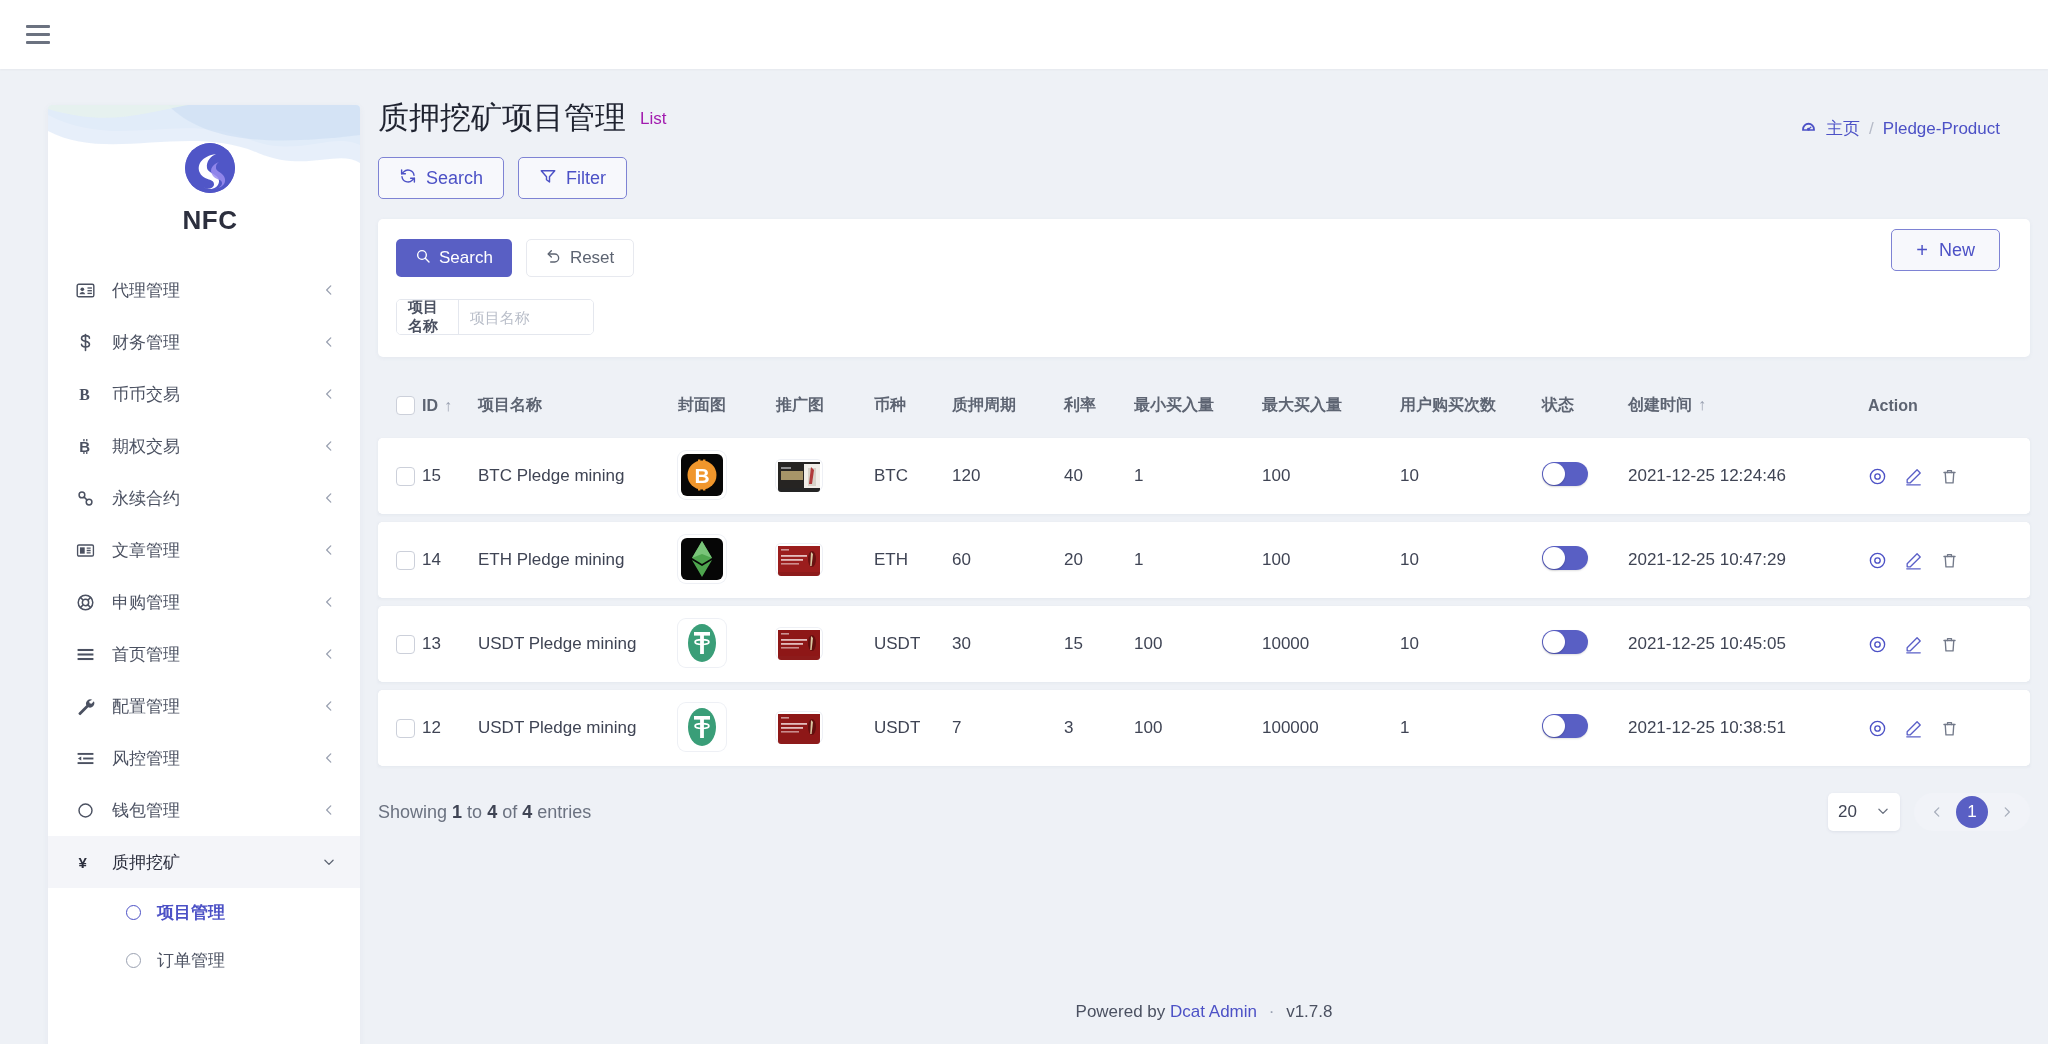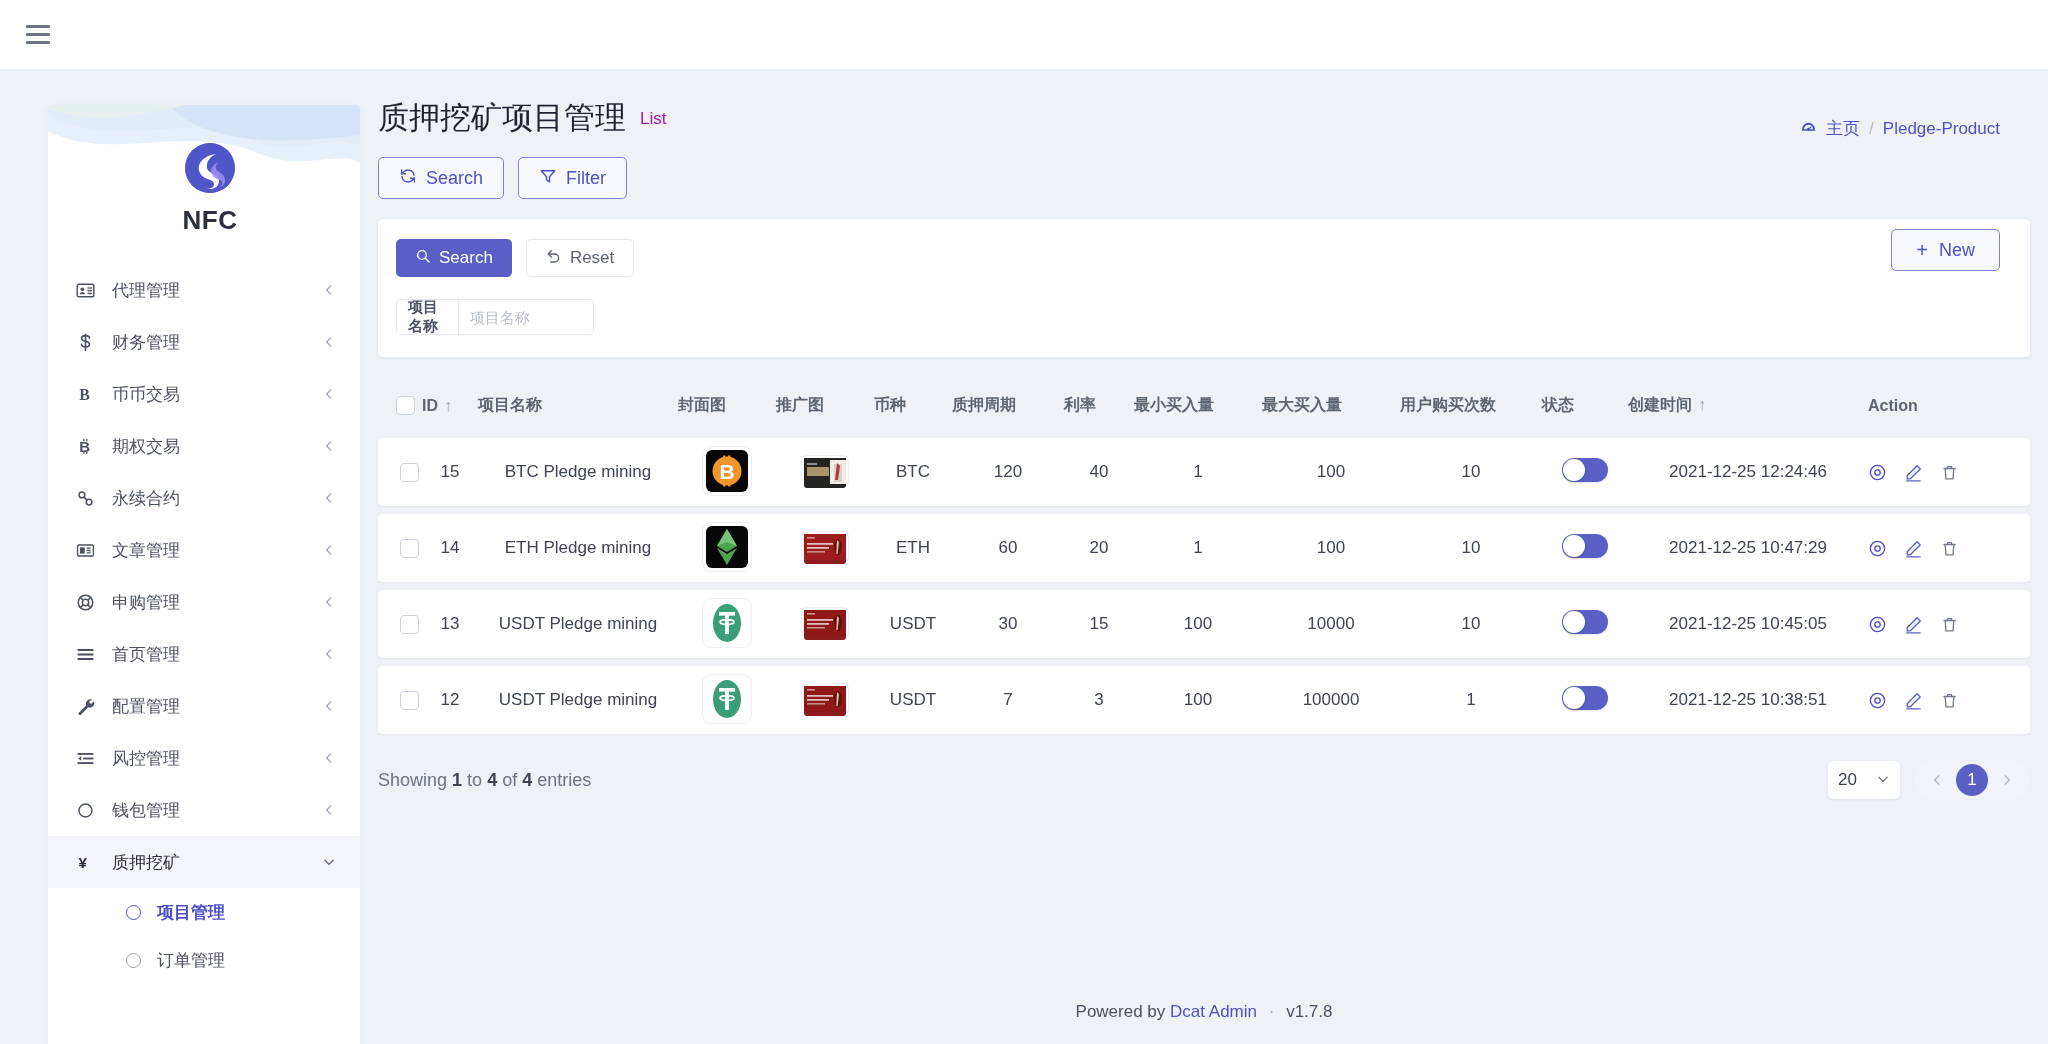--- a/index.html
+++ b/index.html
@@ -109,22 +109,22 @@
     padding: 0 11px; width: 100%; font-family: "Liberation Sans", sans-serif; }
   .input-group input::placeholder { color: #b9bec9; }
 
   
   .table-wrap { margin: 20px 18px 0 18px; }
   table.grid { width: 100%; border-collapse: separate; border-spacing: 0 8px; }
   table.grid thead th { font-size: 16px; color: #5d6472; font-weight: 700; text-align: left;
     padding: 10px 0 14px 0; white-space: nowrap; }
   table.grid thead th .sort { color: #9aa1b1; margin-left: 6px; font-weight: 400; }
   table.grid tbody tr { background: #fff; box-shadow: 0 1px 3px rgba(100,110,140,.07); }
-  table.grid tbody td { height: 68px; font-size: 17px; color: #3f4454;
-    background: #fff; vertical-align: middle; padding: 0; text-align: center; }
+  table.grid tbody td { height: 76px; font-size: 17px; color: #3f4454;
+    background: #fff; vertical-align: middle; padding: 0; }
   table.grid tbody td:first-child { border-radius: 5px 0 0 5px; }
   table.grid tbody td:last-child { border-radius: 0 5px 5px 0; }
   .chk { width: 19px; height: 19px; border: 1.6px solid #ccd0da; border-radius: 4px;
     background: #fff; display: inline-block; cursor: pointer; vertical-align: middle; }
   .col-chk { width: 44px; padding-left: 18px !important; }
   .thumb-cover { width: 48px; height: 48px; border-radius: 8px; background: #fff;
     padding: 3px; box-shadow: 0 0 0 1px #eef0f5; display: inline-block; cursor: pointer; }
   .thumb-cover .inner { width: 42px; height: 42px; border-radius: 6px; overflow: hidden;
     display: flex; align-items: center; justify-content: center; }
   .thumb-promo { width: 46px; height: 30px; border-radius: 5px; background: #fff; padding: 2px;

